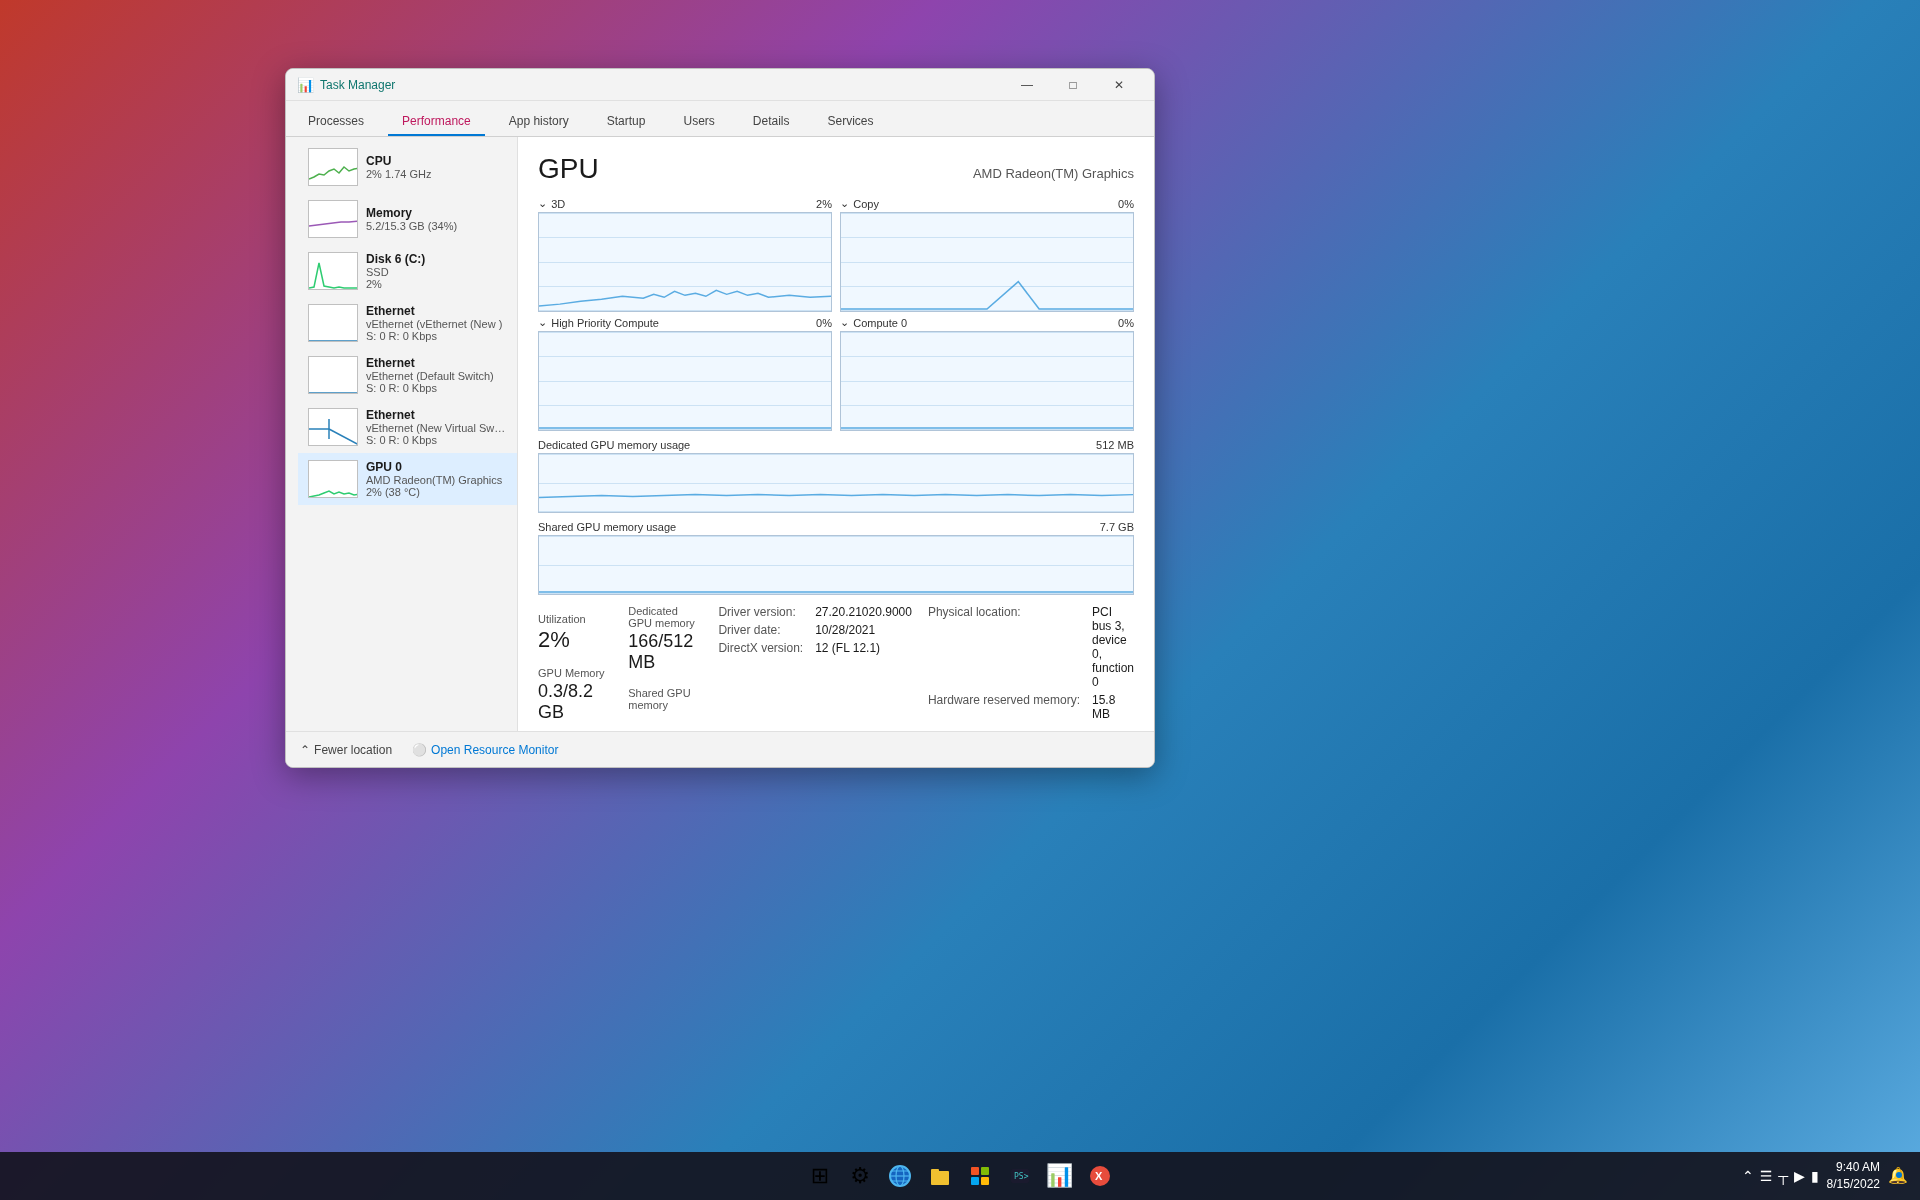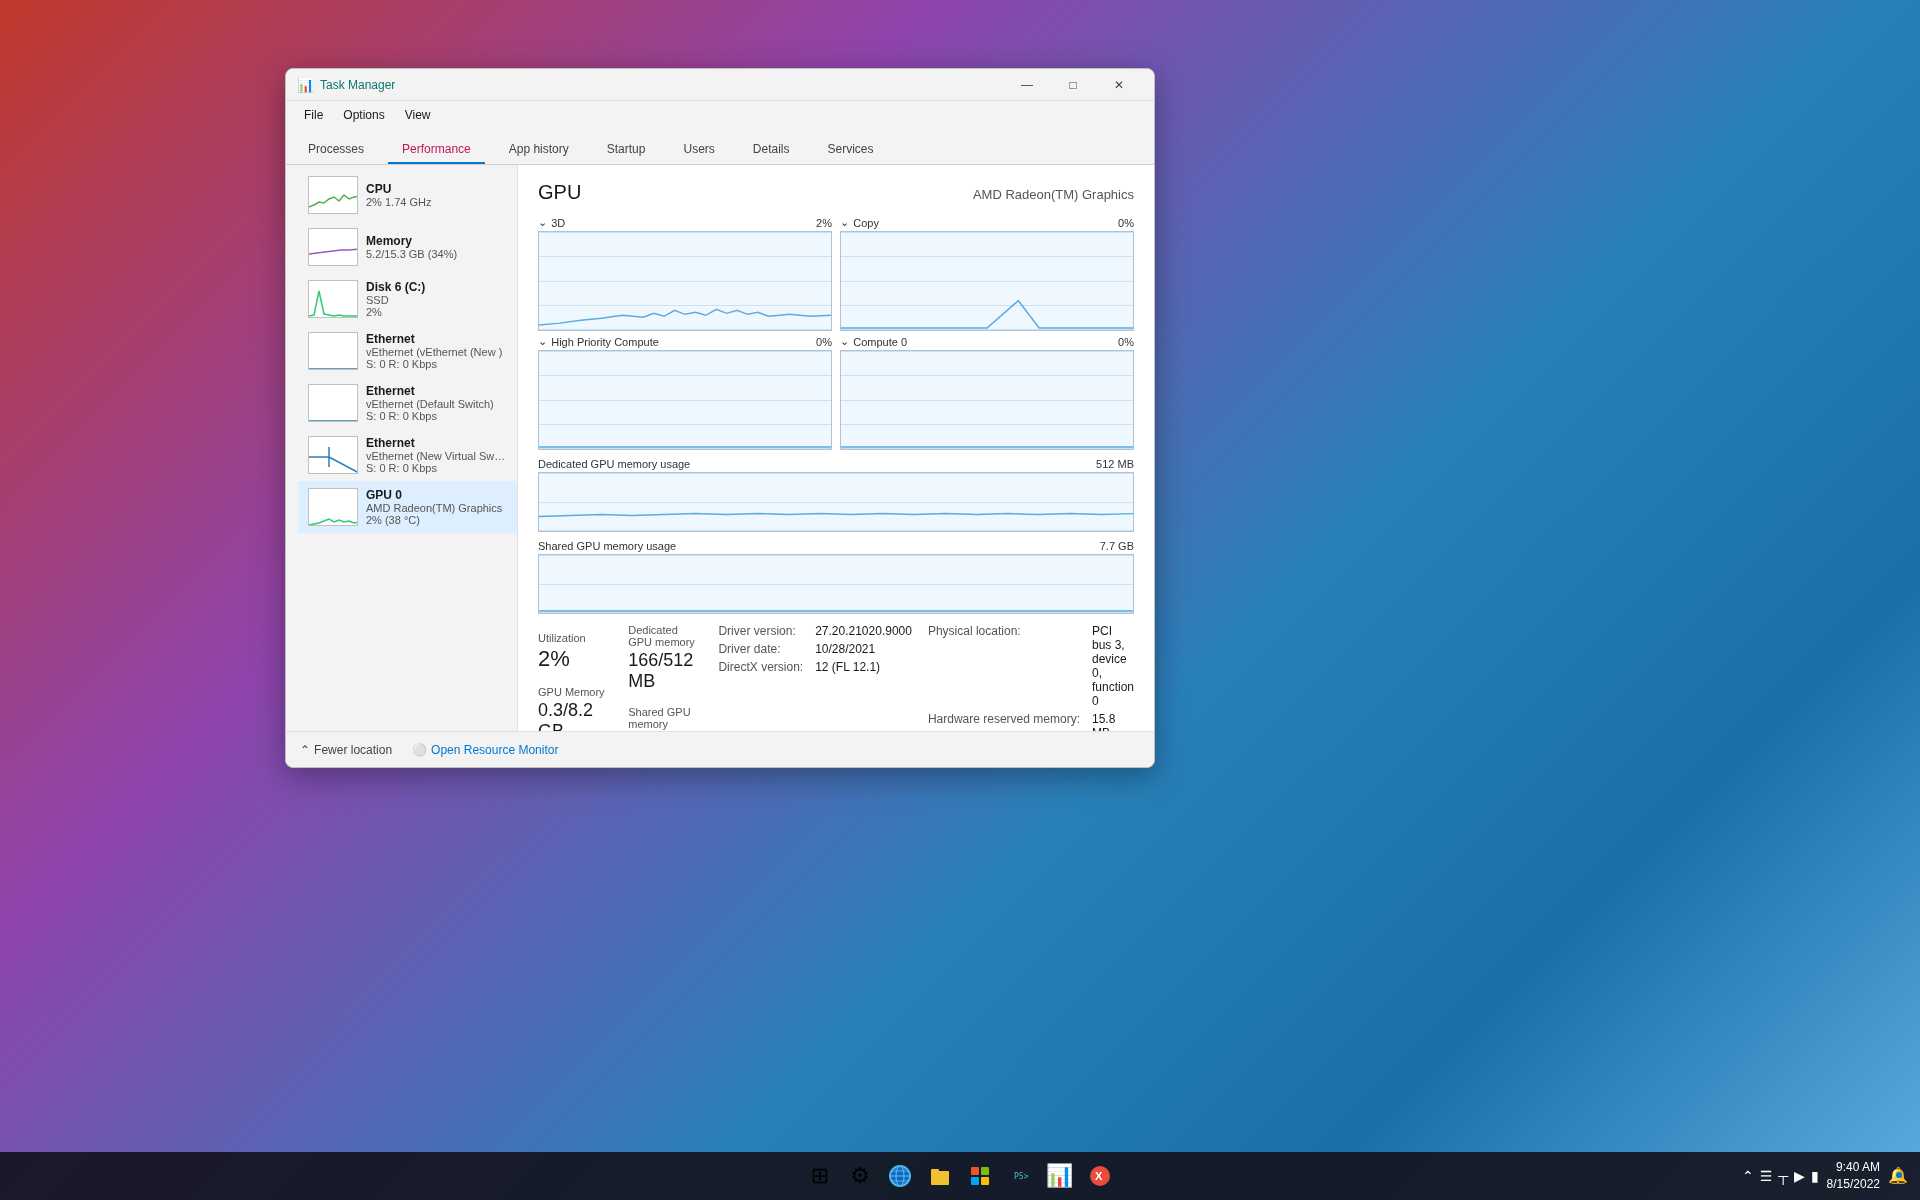--- a/index.html
+++ b/index.html
@@ -239,21 +239,21 @@
       background: white;
     }
 
     .gpu-header {
       display: flex;
       justify-content: space-between;
       align-items: baseline;
       margin-bottom: 12px;
     }
     .gpu-title {
-      font-size: 20px;
+      font-size: 28px;
       font-weight: 300;
       color: #1a1a1a;
     }
     .gpu-model {
       font-size: 13px;
       color: #555;
     }
     .chart-box {
       border: 1px solid #b0c4d8;
       background: #f0f8ff;
@@ -358,25 +358,20 @@
     <div class="titlebar">
       <span class="titlebar-icon">📊</span>
       <span class="titlebar-title">Task Manager</span>
       <div class="titlebar-controls">
         <div class="titlebar-btn">—</div>
         <div class="titlebar-btn">□</div>
         <div class="titlebar-btn close">✕</div>
       </div>
     </div>
 
-    <div class="menubar">
-      <div class="menu-item">File</div>
-      <div class="menu-item">Options</div>
-      <div class="menu-item">View</div>
-    </div>
 
     <div class="tabbar">
       <div class="tab">Processes</div>
       <div class="tab active">Performance</div>
       <div class="tab">App history</div>
       <div class="tab">Startup</div>
       <div class="tab">Users</div>
       <div class="tab">Details</div>
       <div class="tab">Services</div>
     </div>

